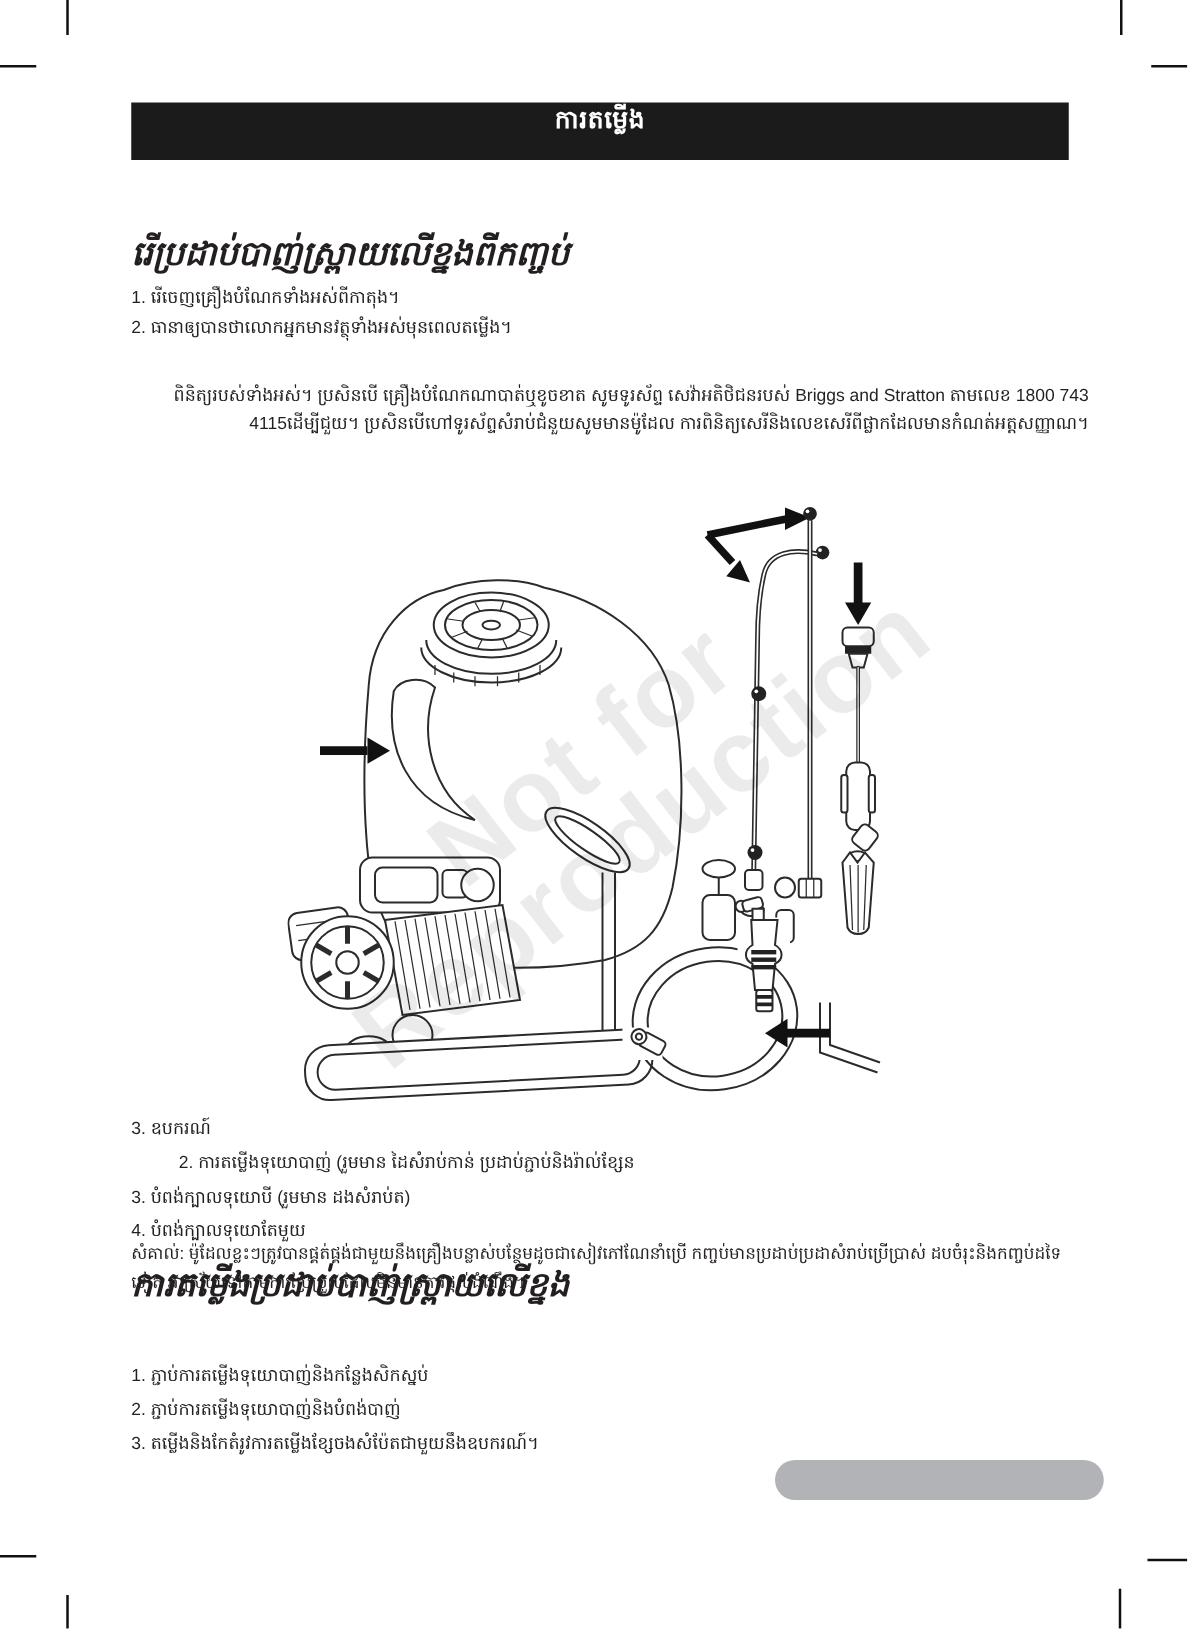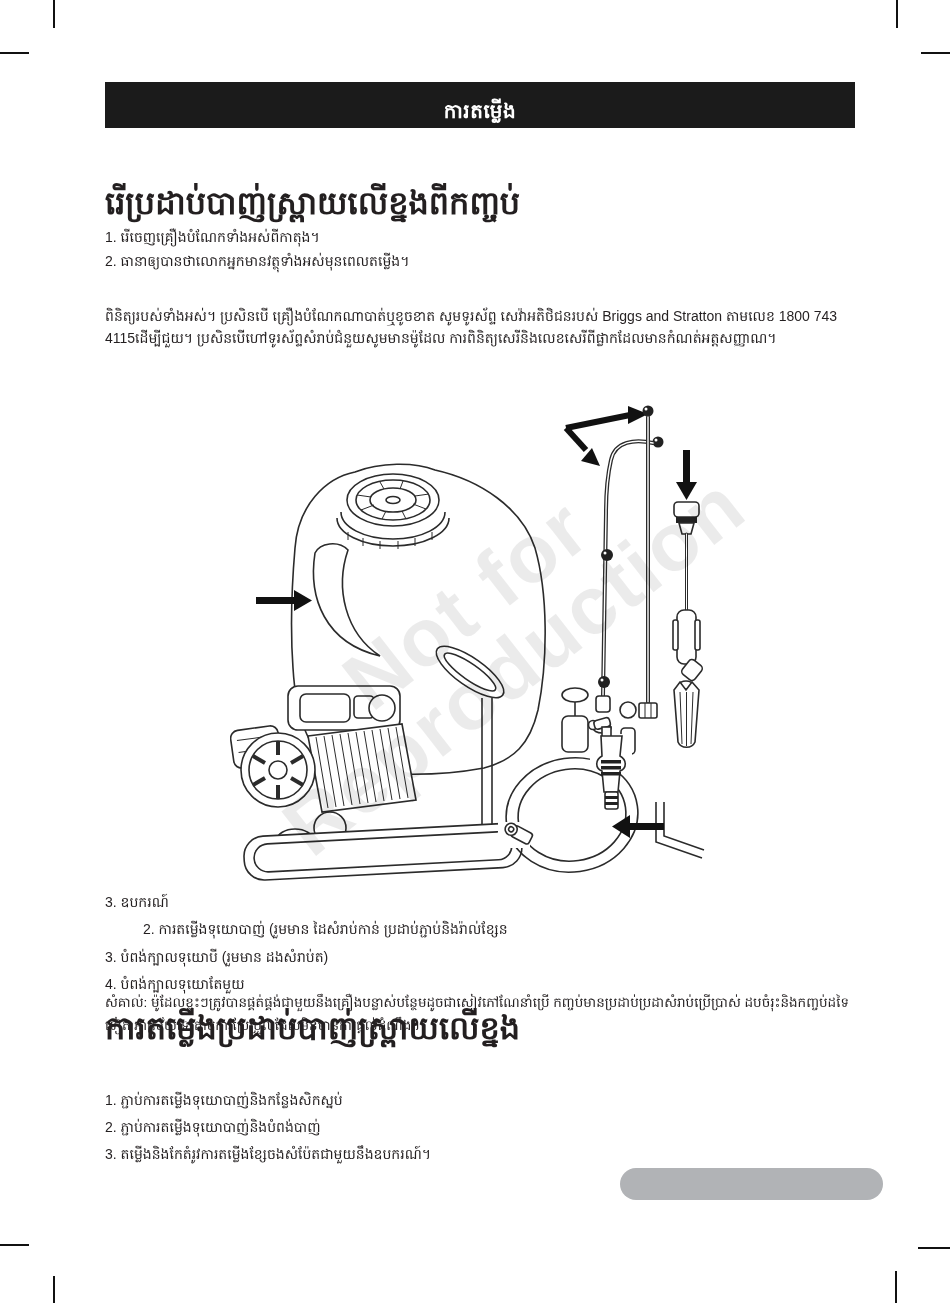--- a/index.html
+++ b/index.html
@@ -3,34 +3,34 @@
 <meta charset="utf-8">
 <style>
   html,body{margin:0;padding:0;background:#fff;}
   .page{position:relative;width:950px;height:1303px;background:#ffffff;overflow:hidden;
         font-family:"Liberation Sans",sans-serif;color:#231f20;}
   .abs{position:absolute;}
   
   .cm{position:absolute;background:#111;}
   
   .hdr{position:absolute;left:105px;top:82px;width:750px;height:46px;background:#1b1b1b;
-       display:flex;align-items:flex-end;justify-content:center;}
+       display:flex;align-items:flex-start;justify-content:center;}
   .hdr span{color:#fff;font-size:20px;font-weight:700;letter-spacing:.5px;}
   
   .body-txt{font-size:14px;line-height:21px;}
-  .h-big{font-size:32px;font-weight:700;line-height:30px;white-space:nowrap;}
+  .h-big{font-size:27px;font-weight:700;line-height:30px;white-space:nowrap;font-style:italic;}
   .li{font-size:14px;line-height:18px;white-space:nowrap;}
   .caption{font-size:17px;font-weight:700;white-space:nowrap;}
   .note{font-size:13.5px;line-height:23px;}
   #intro{left:105px;top:141px;width:766px;}
   #h-unpack{left:105px;top:188px;}
   #unpack-1{left:105px;top:228px;}
   #unpack-2{left:105px;top:252px;}
   #h-carton{left:105px;top:270px;}
-  #carton-body{left:105px;top:305px;width:766px;line-height:22px;}
+  #carton-body{left:105px;top:305px;width:766px;line-height:22px;text-align:right;}
   #carton-caption{left:105px;top:389px;}
   #figure{left:230px;top:398px;width:480px;height:490px;}
   #watermark{left:245px;top:455px;width:490px;height:360px;display:flex;flex-direction:column;
              align-items:center;justify-content:center;transform:rotate(-38deg);
              pointer-events:none;z-index:5;}
   #watermark span{font-size:82px;font-weight:700;color:rgba(0,0,0,0.08);line-height:0.95;
                   letter-spacing:2px;white-space:nowrap;}
   #part-1{left:105px;top:893px;}
   #part-2{left:105px;top:920px;margin-left:38px;}
   #part-3{left:105px;top:948px;}

